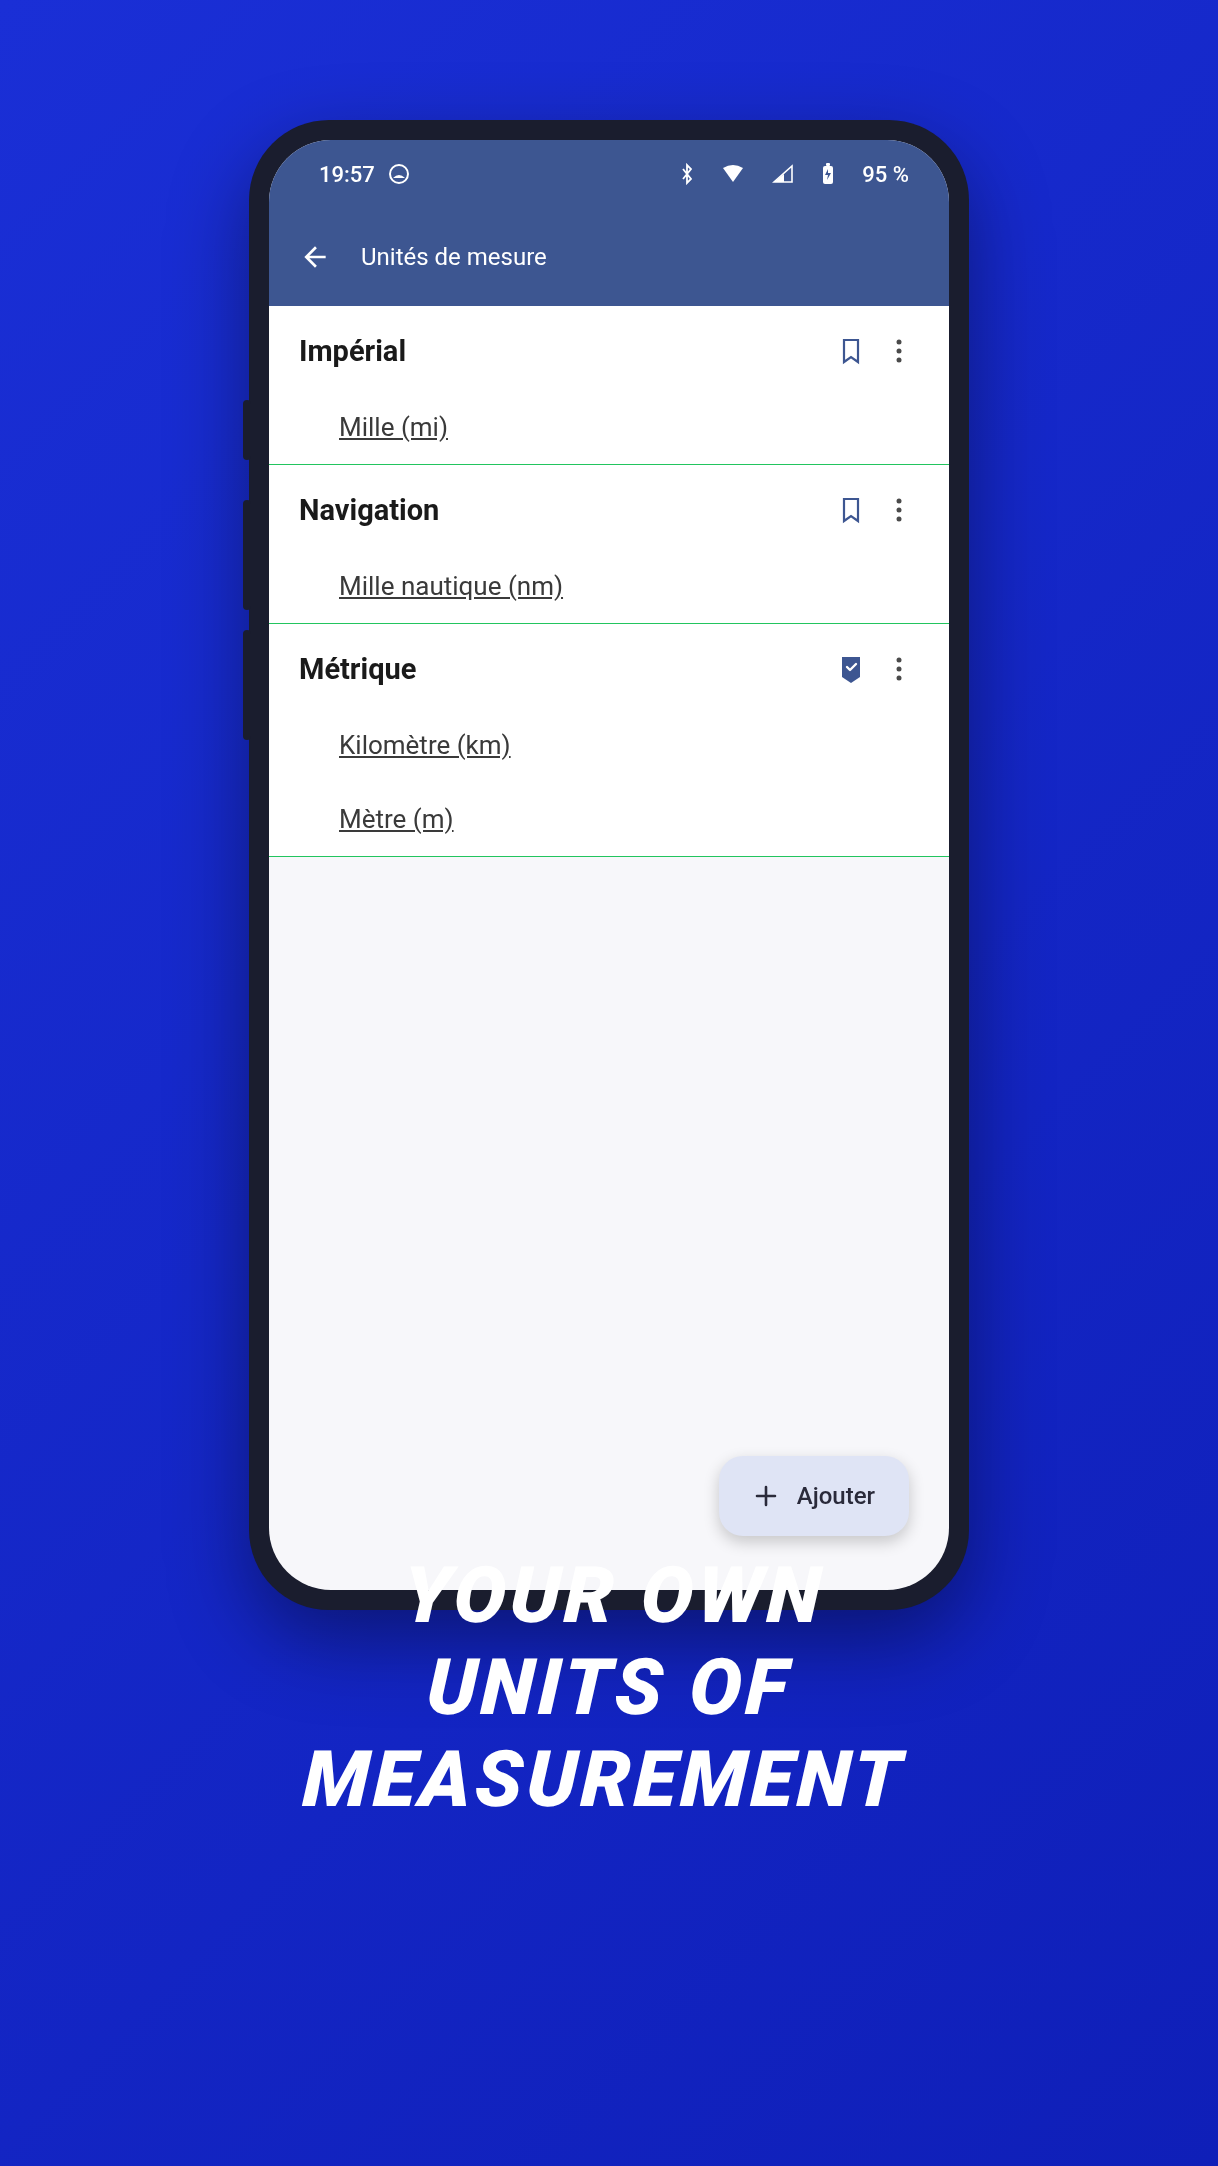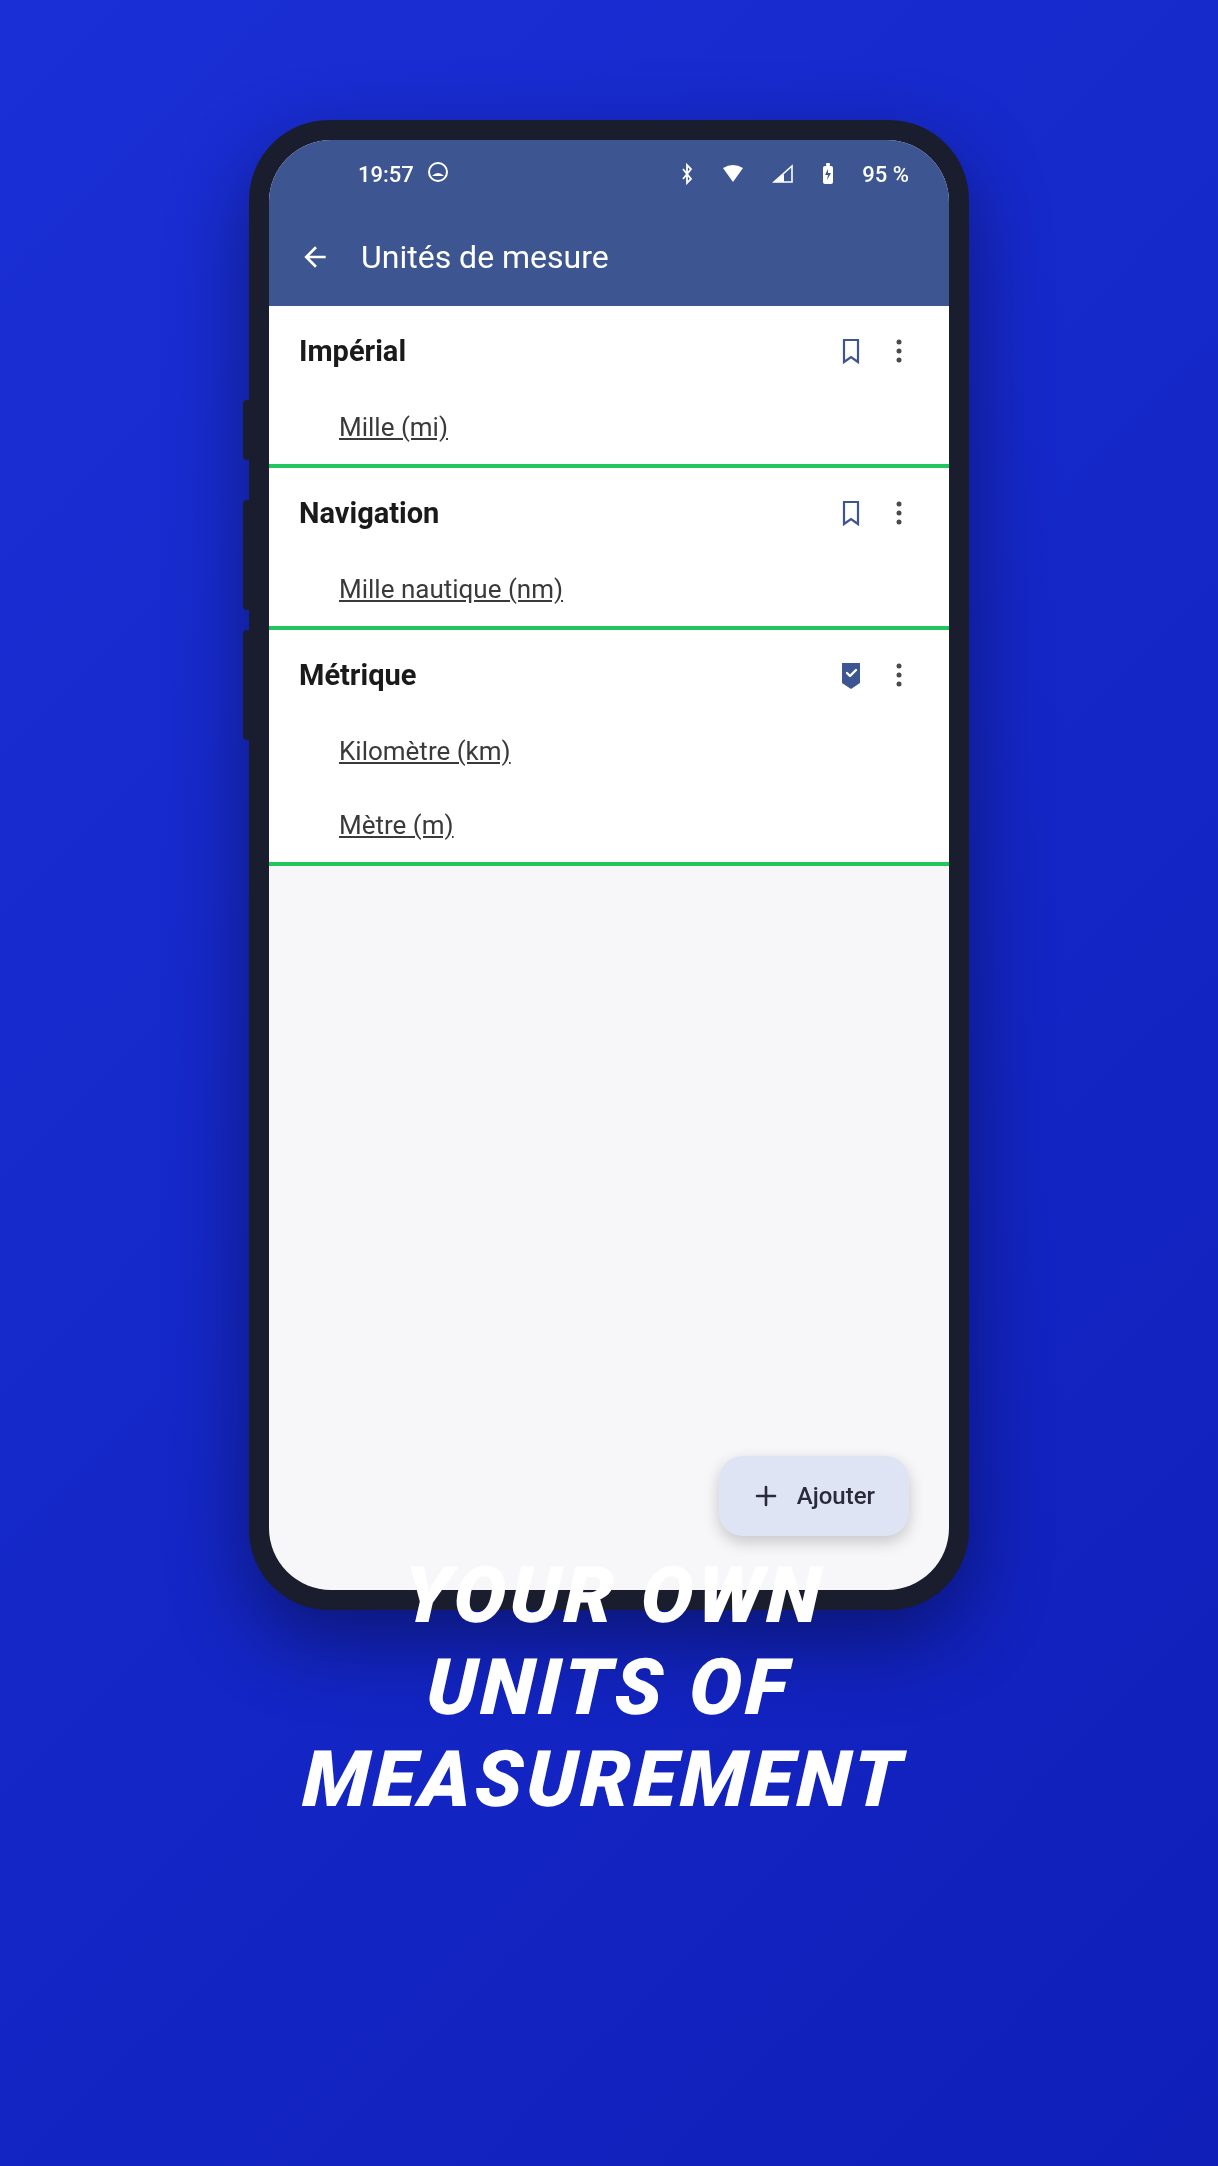--- a/index.html
+++ b/index.html
@@ -53,36 +53,36 @@
     background: #3d5691;
     height: 68px;
     display: flex;
     justify-content: space-between;
     align-items: center;
     padding: 0 40px 0 50px;
     color: #fff;
     font-size: 22px;
     font-weight: 500;
   }
-  .status-left { display: flex; gap: 14px; margin-left: 39px; }
+  .status-left { display: flex; align-items: center; gap: 14px; }
   .status-right { display: flex; align-items: center; gap: 27px; }
   .status-icon { display: inline-flex; }
   .app-bar {
     background: #3d5691;
     height: 98px;
     display: flex;
     align-items: center;
     padding: 0 30px;
     gap: 30px;
   }
   .back-arrow { color: #fff; display: flex; align-items: center; }
-  .app-title { color: #fff; font-size: 32px; font-weight: 400; }
+  .app-title { color: #fff; font-size: 24px; font-weight: 400; }
   .content { background: #fff; }
   .group {
-    border-bottom: 4px solid #22c55e;
+    border-bottom: 1px solid #22c55e;
   }
   .group-header {
     display: flex;
     align-items: center;
     padding: 28px 30px 22px 30px;
   }
   .group-title {
     flex: 1;
     font-size: 29px;
     font-weight: 700;

